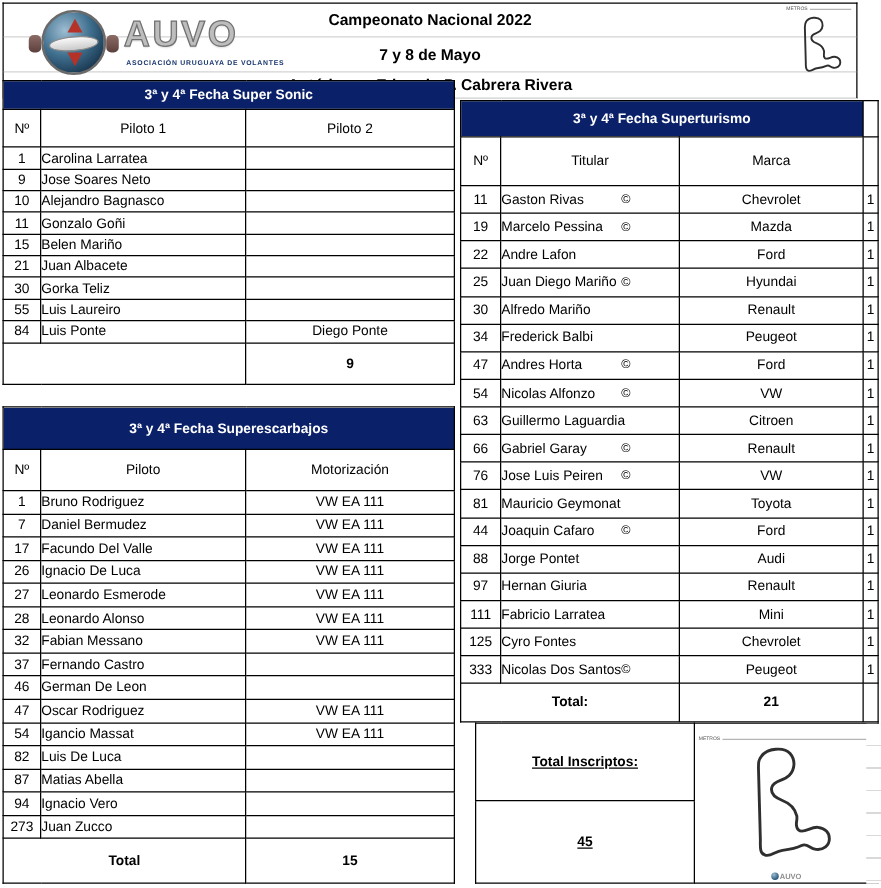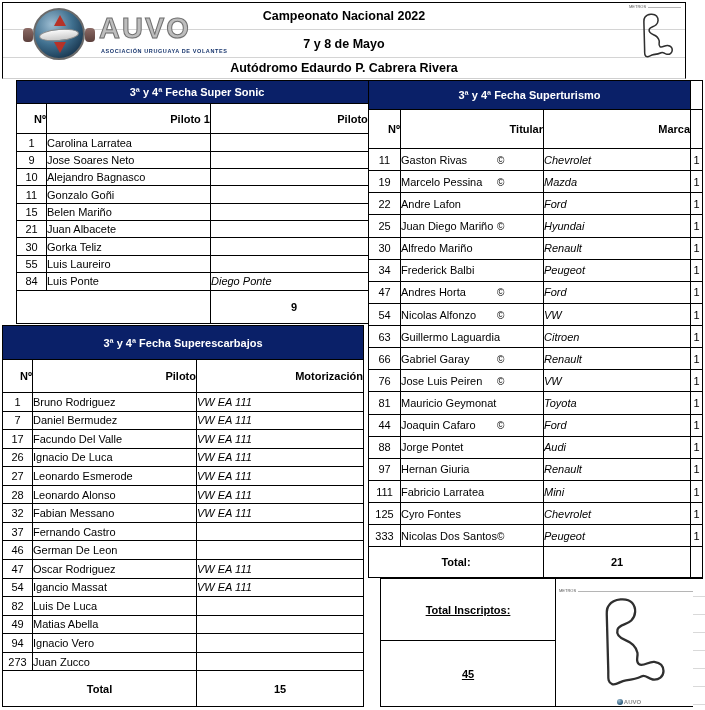--- a/index.html
+++ b/index.html
@@ -40,24 +40,24 @@
   .maplabel{position:absolute;left:0;top:-4px;font-size:4px;color:#555;background:#fff;padding-right:2px;}
   .trackline{display:block;margin:2px auto 0 auto;}
   .maplogo{position:absolute;bottom:1px;left:0;right:0;text-align:center;font-size:6px;color:#8c8c8c;font-weight:bold;}
   .maplogo .dot{display:inline-block;width:6px;height:6px;border-radius:50%;vertical-align:-1px;margin-right:1px;
     background:radial-gradient(circle at 35% 30%,#9dbdd2,#2c5a7a 70%);}
   
   table.grid{position:absolute;border-collapse:collapse;table-layout:fixed;background:#fff;}
   table.grid td{border:1px solid #000;overflow:hidden;white-space:nowrap;box-sizing:border-box;
     font-size:11px;vertical-align:middle;padding:0;}
   td.navy{background:var(--navy,#0a2068);color:#fff;font-weight:bold;text-align:center;font-size:11px;}
-  tr.colhead td{font-weight:bold;text-align:right;}
+  tr.colhead td{font-weight:normal;text-align:center;}
   td.num{text-align:center;font-size:11px;}
   td.name{text-align:left;padding-left:5px;position:relative;}
-  td.ctr{font-size:10px;font-style:italic;}
+  td.ctr{text-align:center;font-size:10px;}
   td.totalval{text-align:center;font-weight:bold;font-size:12px;}
   tr.totalrow td{font-weight:bold;text-align:center;}
   td.ghost{border:none;border-bottom:1px solid #d9d9d9;text-align:center;font-size:10px;background:#fff;}
   .cop{position:absolute;left:96px;top:50%;transform:translateY(-50%);font-size:10px;}
   
   td.sumlabel{font-weight:bold;text-align:center;font-size:11px;}
   td.sumval{font-weight:bold;text-align:center;font-size:12px;}
   td.trackcell{position:relative;}
   
   #sliver{position:absolute;left:693px;top:579px;width:12px;height:128px;
@@ -92,21 +92,21 @@
   <div id="minimap">
     <div class="maptop">
       <span class="maplabel">METROS</span>
     </div>
     <svg class="trackline" width="46" height="54" viewBox="0 0 120 132">
       <path d="M34,14 C40,5 58,4 64,11 C70,18 69,28 63,34 C57,40 47,39 45,46 C43,53 48,57 56,60 C64,63 69,68 71,76 C72,82 68,87 73,91 C78,95 86,87 93,88 C100,89 105,93 105,100 C105,107 99,112 91,111 C84,110 82,104 76,107 C70,110 64,111 56,112 C48,113 44,119 38,117 C32,115 33,108 33,101 L31,26 C31,20 31,18 34,14 Z" fill="none" stroke="#2f2f2f" stroke-width="4" stroke-linejoin="round" stroke-linecap="round"></path>
     </svg>
   </div>
 </div>
 
-<table class="grid" id="t-supersonic" style="left:2px;top:80px;width:361px;height:244px;margin-left:14px;">
+<table class="grid" id="t-supersonic" style="left:2px;top:64px;width:361px;height:244px;">
   <colgroup>
       <col style="width:30px">
       <col style="width:164px">
       <col style="width:167px">
     </colgroup>
   <tbody>
       <tr style="height:17px">
     <td colspan="3" class="navy">3ª y 4ª Fecha Super Sonic</td>
   </tr>
   <tr class="colhead" style="height:23px">
@@ -241,21 +241,21 @@
         <td class="num">54</td>
         <td class="name">Igancio Massat</td>
         <td class="ctr">VW EA 111</td>
       </tr>
       <tr>
         <td class="num">82</td>
         <td class="name">Luis De Luca</td>
         <td class="ctr"></td>
       </tr>
       <tr>
-        <td class="num">49</td>
+        <td class="num">87</td>
         <td class="name">Matias Abella</td>
         <td class="ctr"></td>
       </tr>
       <tr>
         <td class="num">94</td>
         <td class="name">Ignacio Vero</td>
         <td class="ctr"></td>
       </tr>
       <tr>
         <td class="num">273</td>

